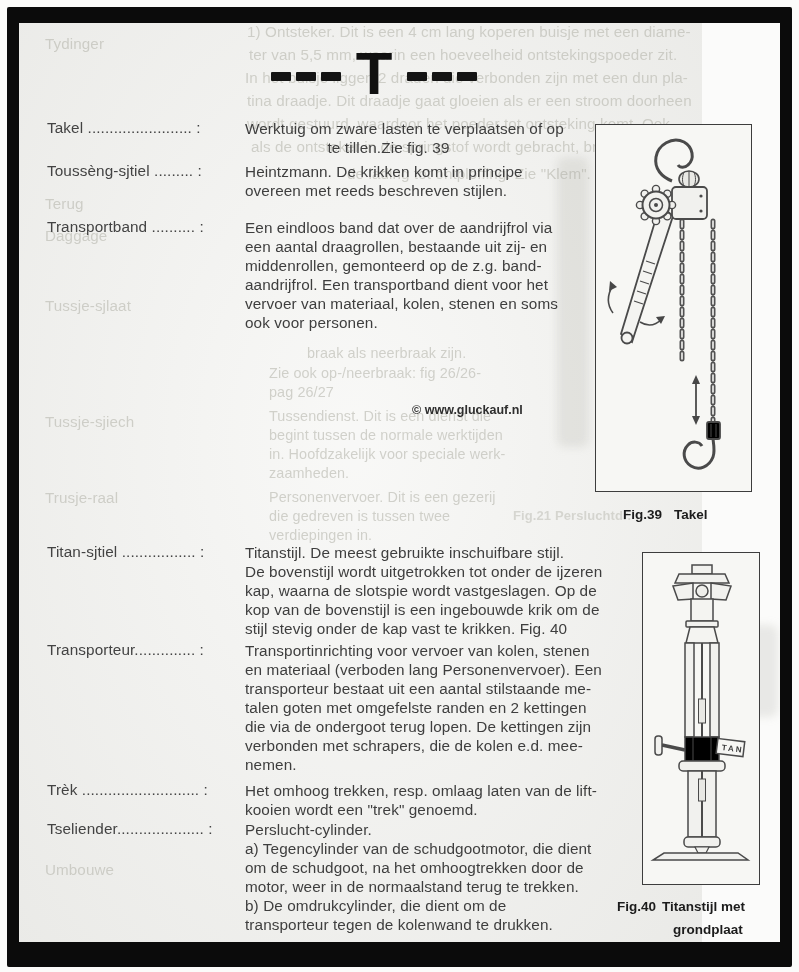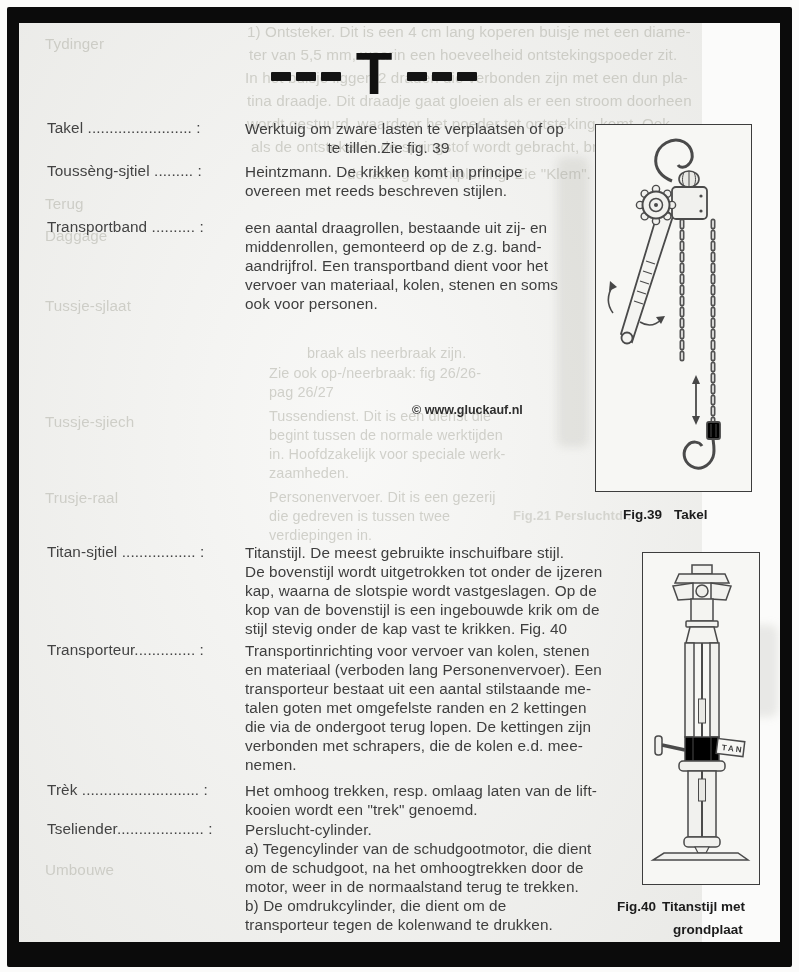--- a/index.html
+++ b/index.html
@@ -138,20 +138,21 @@
       <div class="term">Toussèng-sjtiel ......... :</div>
       <div class="def" style="left:238px">
         <div class="dline">Heintzmann. De krikken komt in principe</div>
         <div class="dline">overeen met reeds beschreven stijlen.</div>
       </div>
     </div>
 
     <div class="entry" style="top:211px">
       <div class="term">Transportband .......... :</div>
       <div class="def" style="left:238px">
+        <div class="dline">Een eindloos band dat over de aandrijfrol via</div>
         <div class="dline">een aantal draagrollen,  bestaande uit zij- en</div>
         <div class="dline">middenrollen, gemonteerd op de z.g. band-</div>
         <div class="dline">aandrijfrol. Een transportband dient voor het</div>
         <div class="dline">vervoer van materiaal, kolen, stenen en soms</div>
         <div class="dline">ook voor personen.</div>
       </div>
     </div>
 
     <div class="copyright">© www.gluckauf.nl</div>
 

